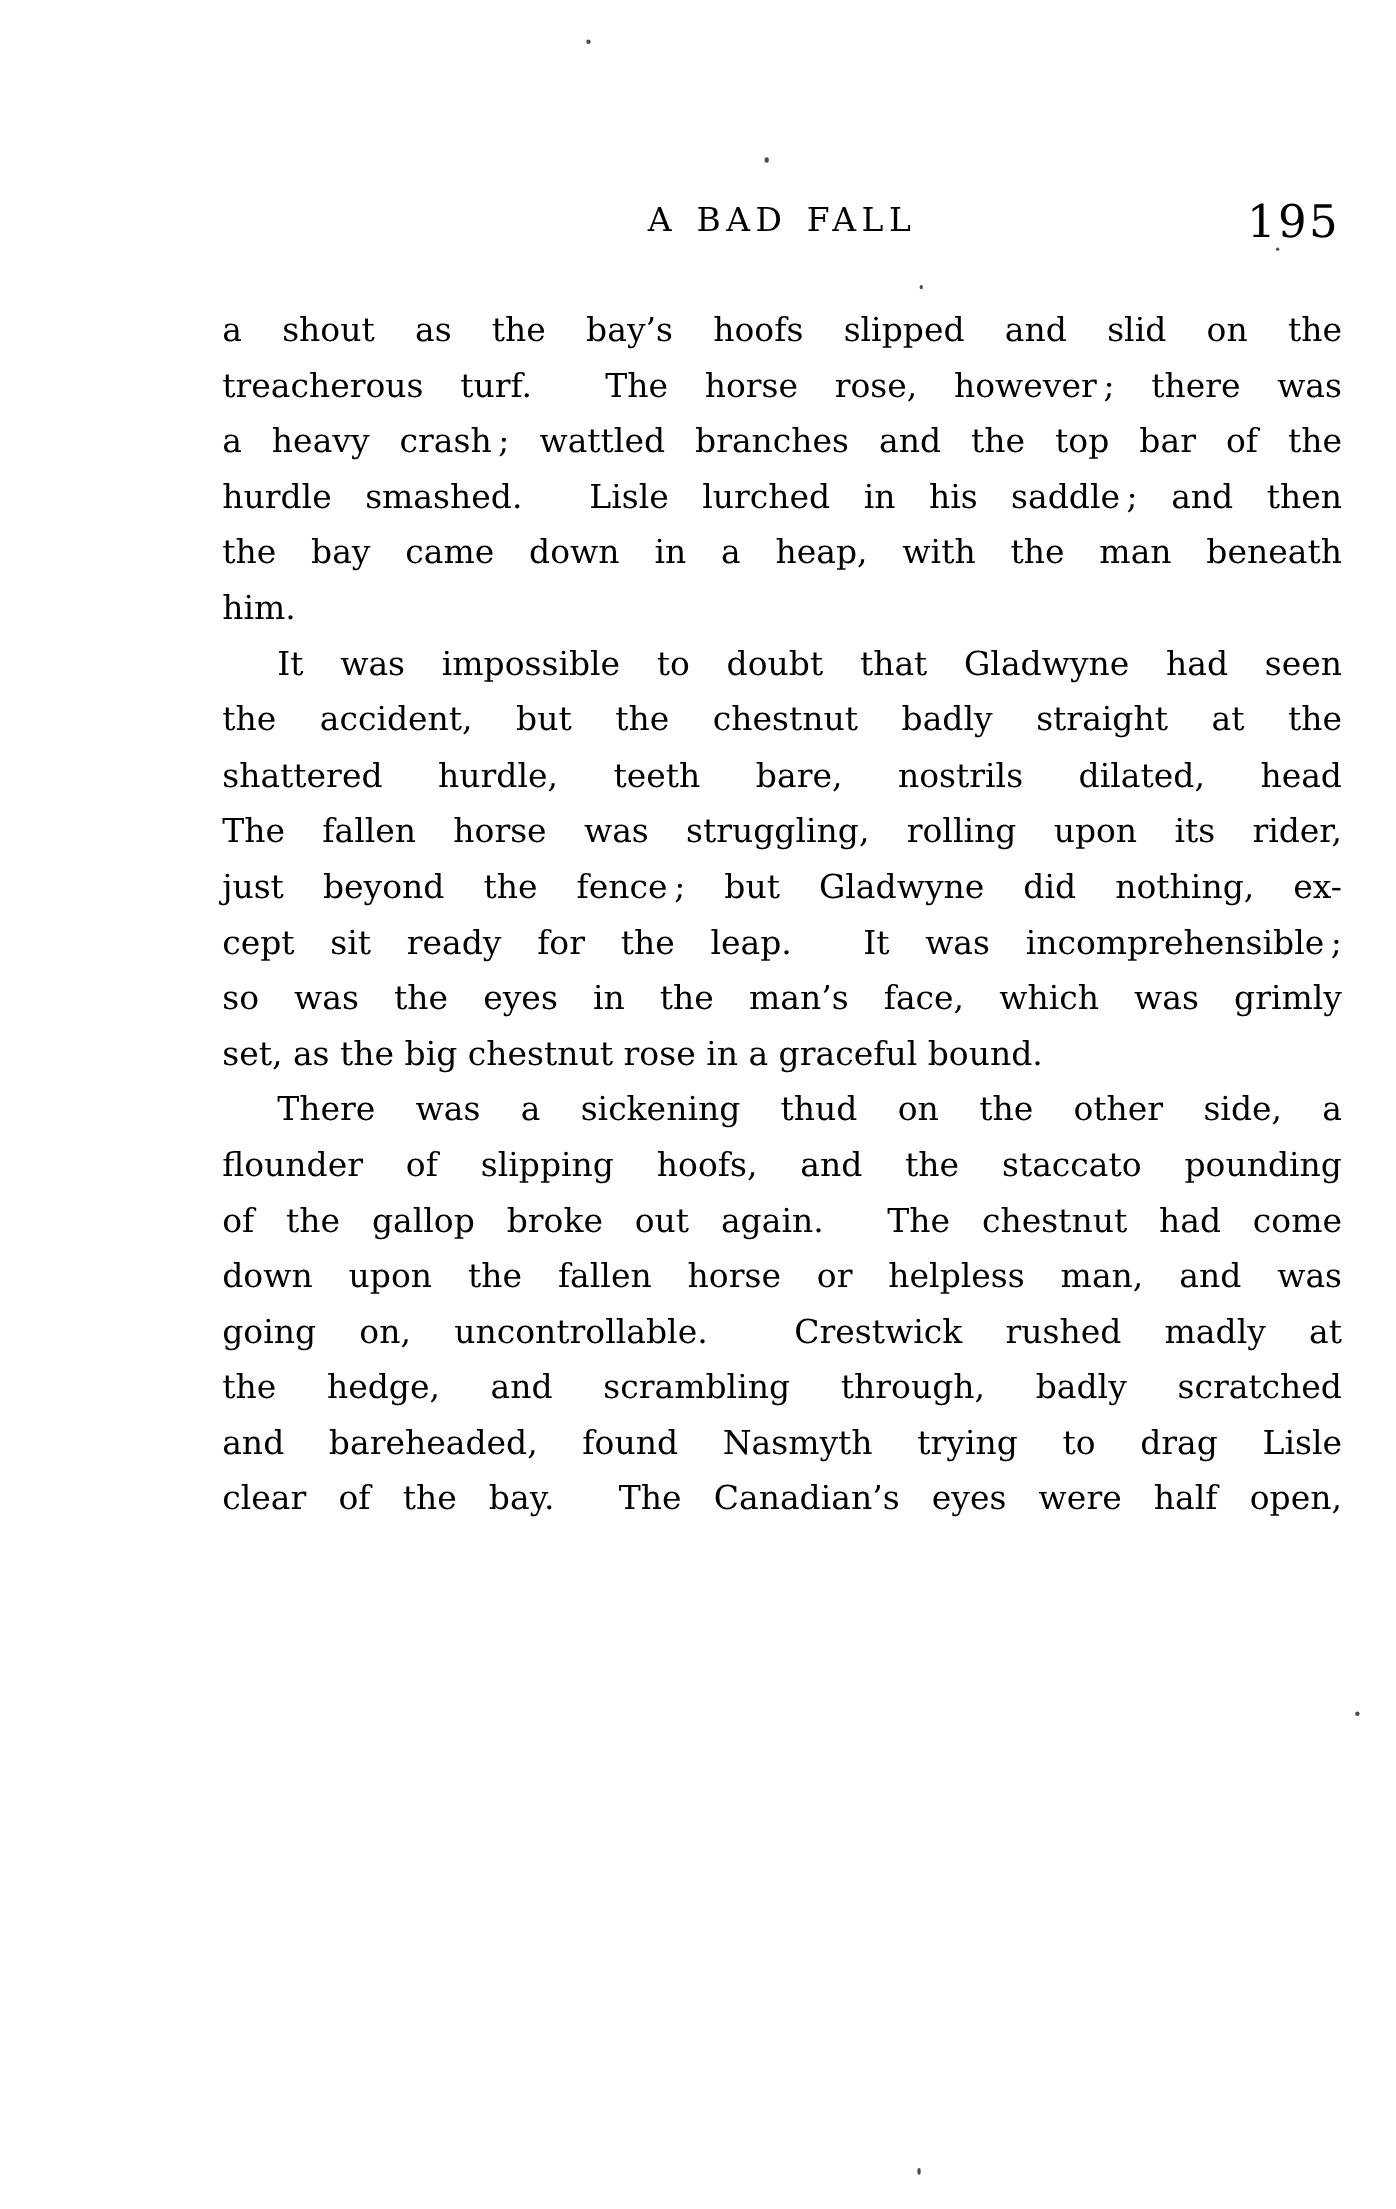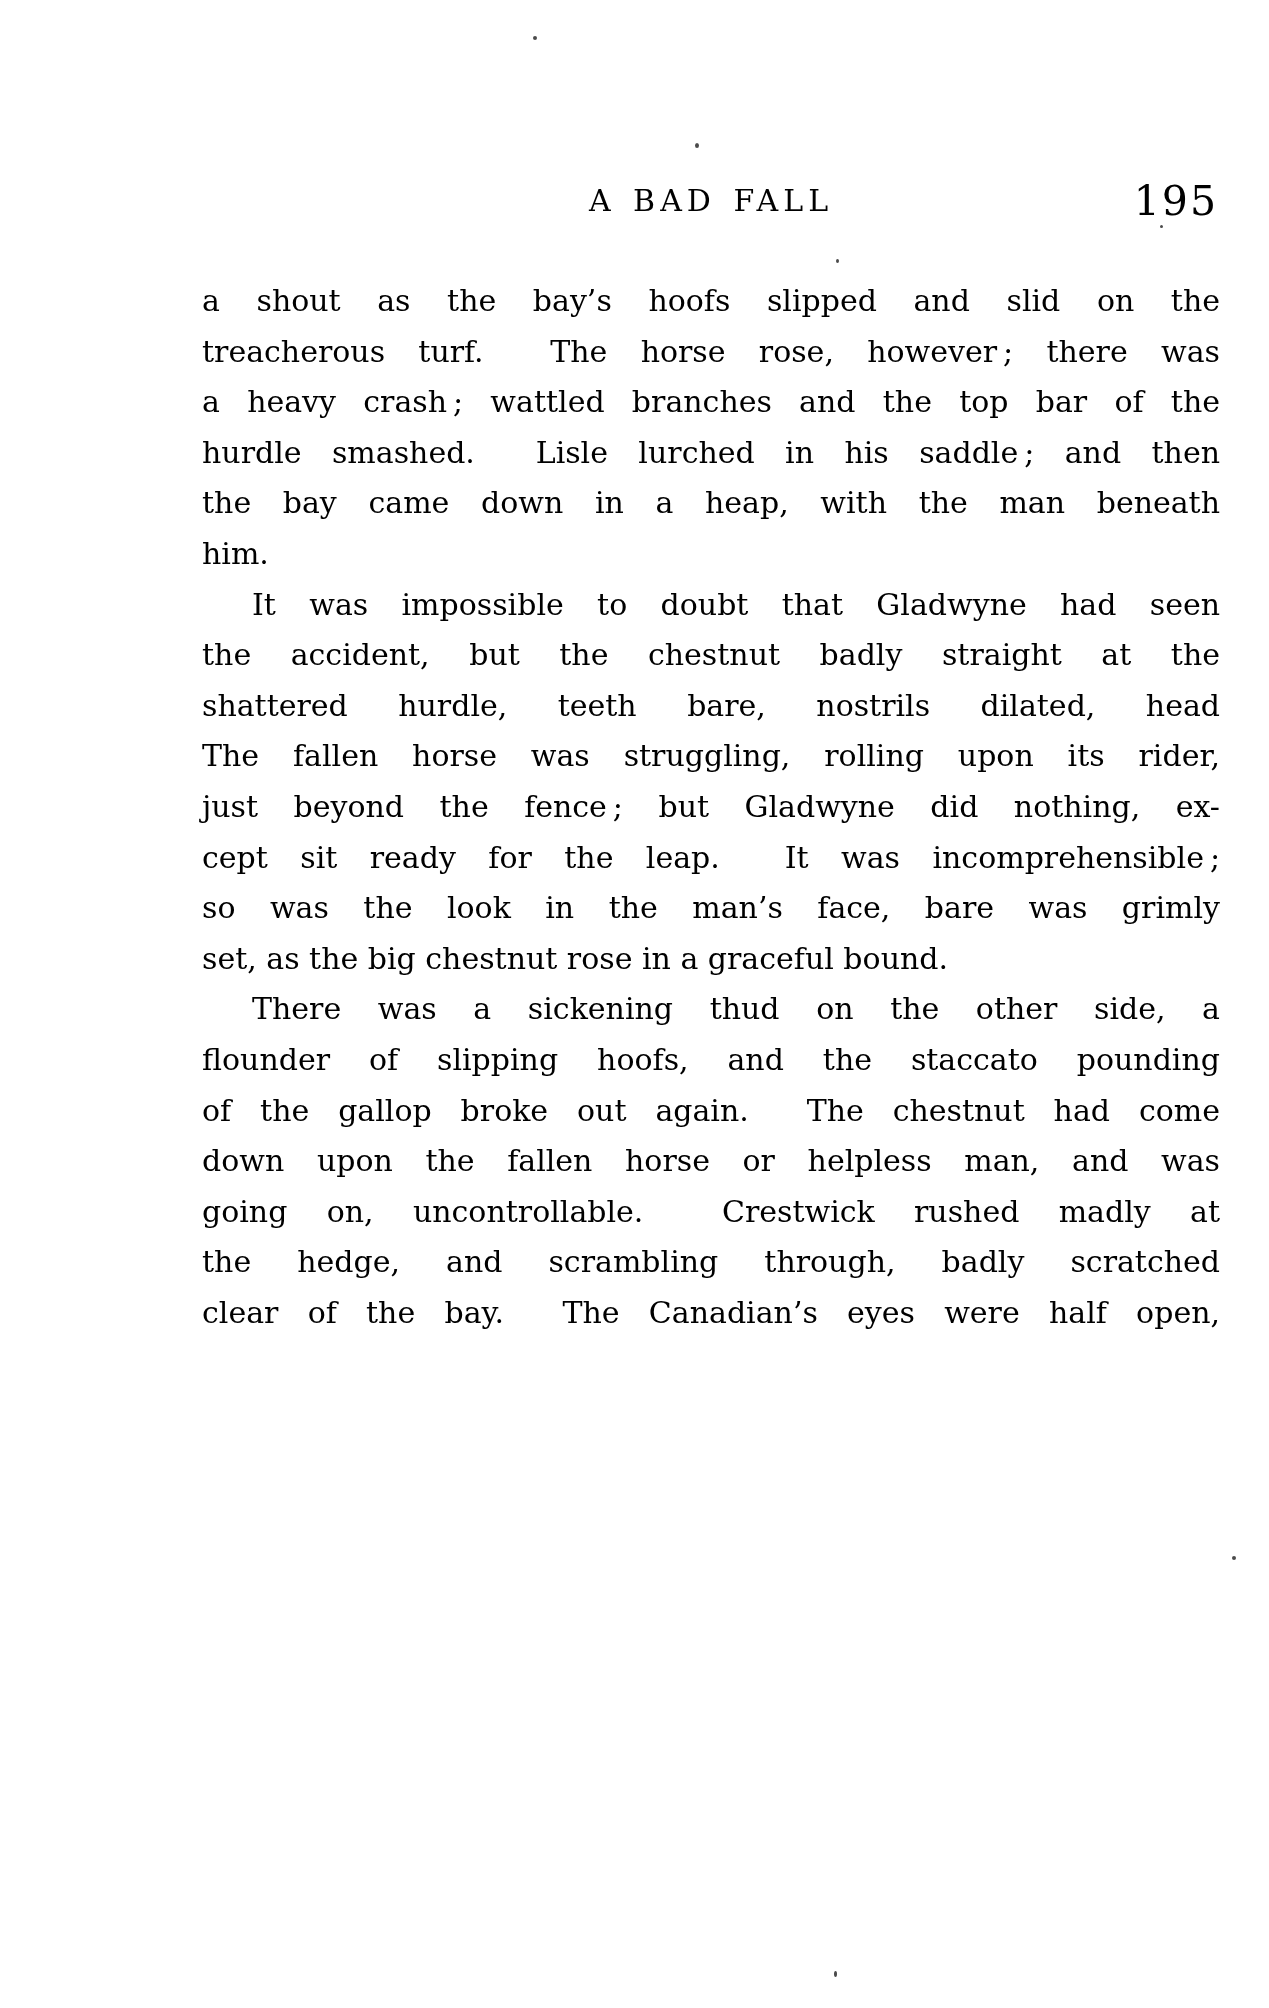--- a/index.html
+++ b/index.html
@@ -92,30 +92,31 @@
         <div class="line">the bay came down in a heap, with the man beneath</div>
         <div class="line last">him.</div>
       </div>
       <div class="para">
         <div class="line indent">It was impossible to doubt that Gladwyne had seen</div>
         <div class="line">the accident, but the chestnut badly straight at the</div>
         <div class="line">shattered hurdle, teeth bare, nostrils dilated, head</div>
         <div class="line">The fallen horse was struggling, rolling upon its rider,</div>
         <div class="line">just beyond the fence ; but Gladwyne did nothing, ex-</div>
         <div class="line">cept sit ready for the leap.&nbsp; It was incomprehensible ;</div>
-        <div class="line">so was the look in the man’s face, bare was grimly</div>
+        <div class="line">so was the eyes in the man’s face, which was grimly</div>
         <div class="line last">set, as the big chestnut rose in a graceful bound.</div>
       </div>
       <div class="para">
         <div class="line indent">There was a sickening thud on the other side, a</div>
         <div class="line">flounder of slipping hoofs, and the staccato pounding</div>
         <div class="line">of the gallop broke out again.&nbsp; The chestnut had come</div>
         <div class="line">down upon the fallen horse or helpless man, and was</div>
         <div class="line">going on, uncontrollable.&nbsp; Crestwick rushed madly at</div>
         <div class="line">the hedge, and scrambling through, badly scratched</div>
+        <div class="line">and bareheaded, found Nasmyth trying to drag Lisle</div>
         <div class="line">clear of the bay.&nbsp; The Canadian’s eyes were half open,</div>
       </div>
     </div>
 
   <div class="speck" style="left:533px; top:36px;  width:4px; height:4px;"></div>
   <div class="speck" style="left:695px; top:143px; width:4px; height:5px;"></div>
   <div class="speck" style="left:836px; top:259px; width:3px; height:4px;"></div>
   <div class="speck" style="left:1160px;top:225px; width:3px; height:3px;"></div>
   <div class="speck" style="left:1232px;top:1556px;width:4px; height:4px;"></div>
   <div class="speck" style="left:834px; top:1971px;width:3px; height:6px;"></div>

